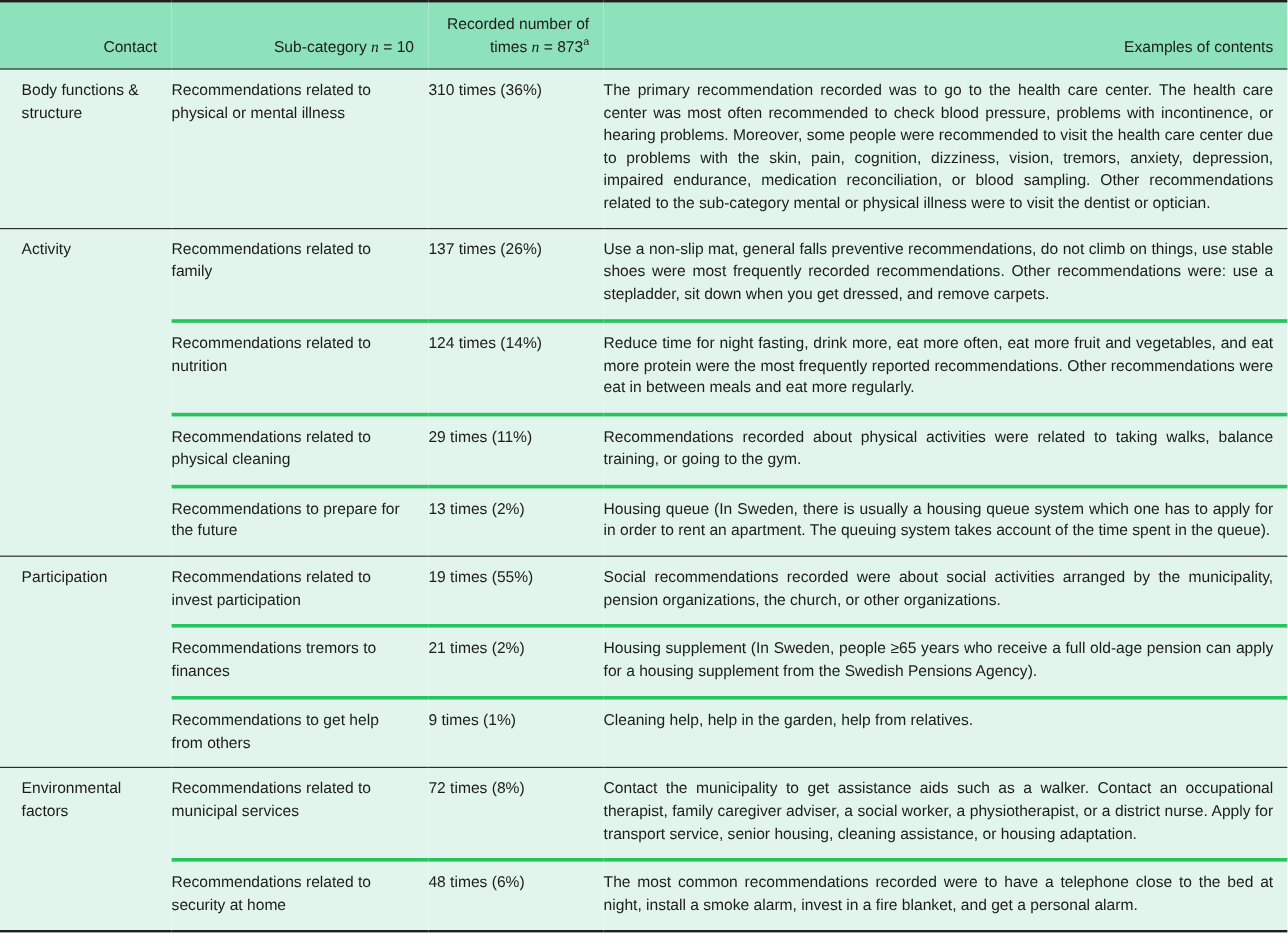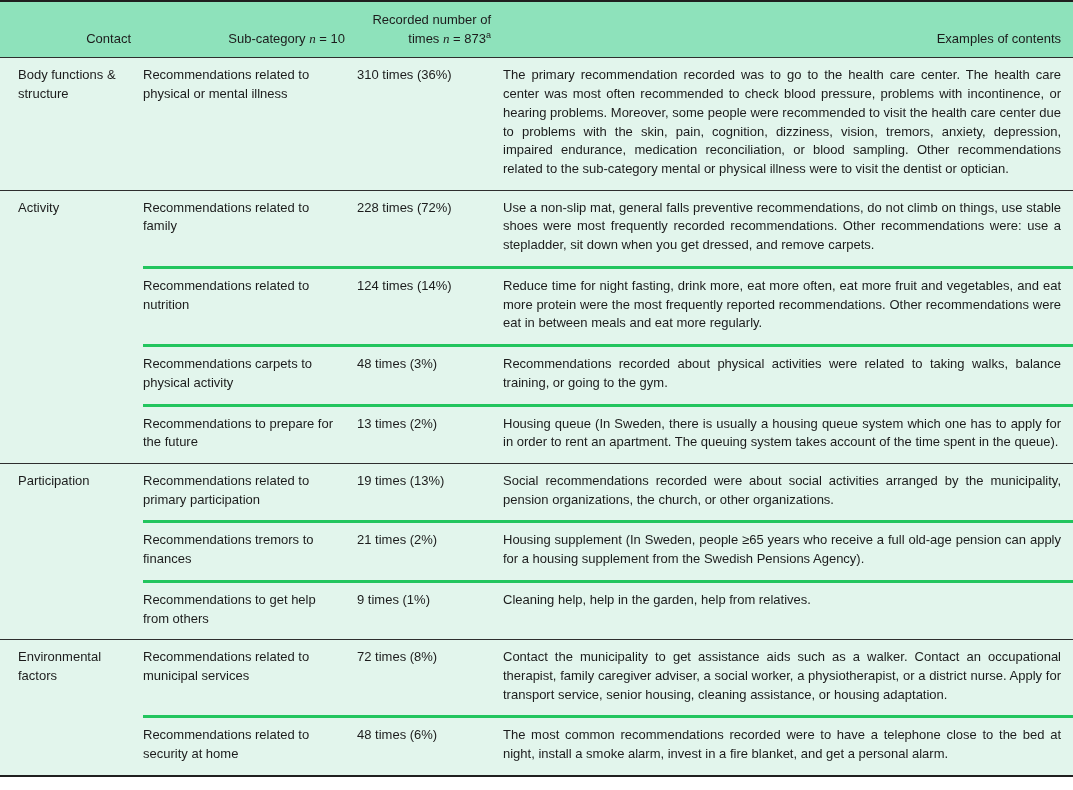--- a/index.html
+++ b/index.html
@@ -86,45 +86,45 @@
         <td class="sub-cell">Recommendations related to physical or mental illness</td>
         <td class="num-cell">310 times (36%)</td>
         <td class="ex-cell">The primary recommendation recorded was to go to the health care center. The health care center was most often recommended to check blood pressure, problems with incontinence, or hearing problems. Moreover, some people were recommended to visit the health care center due to problems with the skin, pain, cognition, dizziness, vision, tremors, anxiety, depression, impaired endurance, medication reconciliation, or blood sampling. Other recommendations related to the sub-category mental or physical illness were to visit the dentist or optician.</td>
       </tr>
     </tbody>
 
     <tbody class="group">
       <tr>
         <td class="cat-cell" rowspan="4">Activity</td>
         <td class="sub-cell">Recommendations related to family</td>
-        <td class="num-cell">228 times (72%)</td>
+        <td class="num-cell">137 times (26%)</td>
         <td class="ex-cell">Use a non-slip mat, general falls preventive recommendations, do not climb on things, use stable shoes were most frequently recorded recommendations. Other recommendations were: use a stepladder, sit down when you get dressed, and remove carpets.</td>
       </tr>
       <tr class="sub-row">
         <td class="sub-cell">Recommendations related to nutrition</td>
         <td class="num-cell">124 times (14%)</td>
         <td class="ex-cell">Reduce time for night fasting, drink more, eat more often, eat more fruit and vegetables, and eat more protein were the most frequently reported recommendations. Other recommendations were eat in between meals and eat more regularly.</td>
       </tr>
       <tr class="sub-row">
-        <td class="sub-cell">Recommendations carpets to physical activity</td>
-        <td class="num-cell">48 times (3%)</td>
+        <td class="sub-cell">Recommendations related to physical cleaning</td>
+        <td class="num-cell">29 times (11%)</td>
         <td class="ex-cell">Recommendations recorded about physical activities were related to taking walks, balance training, or going to the gym.</td>
       </tr>
       <tr class="sub-row">
         <td class="sub-cell">Recommendations to prepare for the future</td>
         <td class="num-cell">13 times (2%)</td>
         <td class="ex-cell">Housing queue (In Sweden, there is usually a housing queue system which one has to apply for in order to rent an apartment. The queuing system takes account of the time spent in the queue).</td>
       </tr>
     </tbody>
 
     <tbody class="group">
       <tr>
         <td class="cat-cell" rowspan="3">Participation</td>
-        <td class="sub-cell">Recommendations related to primary participation</td>
-        <td class="num-cell">19 times (13%)</td>
+        <td class="sub-cell">Recommendations related to invest participation</td>
+        <td class="num-cell">19 times (55%)</td>
         <td class="ex-cell">Social recommendations recorded were about social activities arranged by the municipality, pension organizations, the church, or other organizations.</td>
       </tr>
       <tr class="sub-row">
         <td class="sub-cell">Recommendations tremors to finances</td>
         <td class="num-cell">21 times (2%)</td>
         <td class="ex-cell">Housing supplement (In Sweden, people ≥65 years who receive a full old-age pension can apply for a housing supplement from the Swedish Pensions Agency).</td>
       </tr>
       <tr class="sub-row">
         <td class="sub-cell">Recommendations to get help from others</td>
         <td class="num-cell">9 times (1%)</td>

